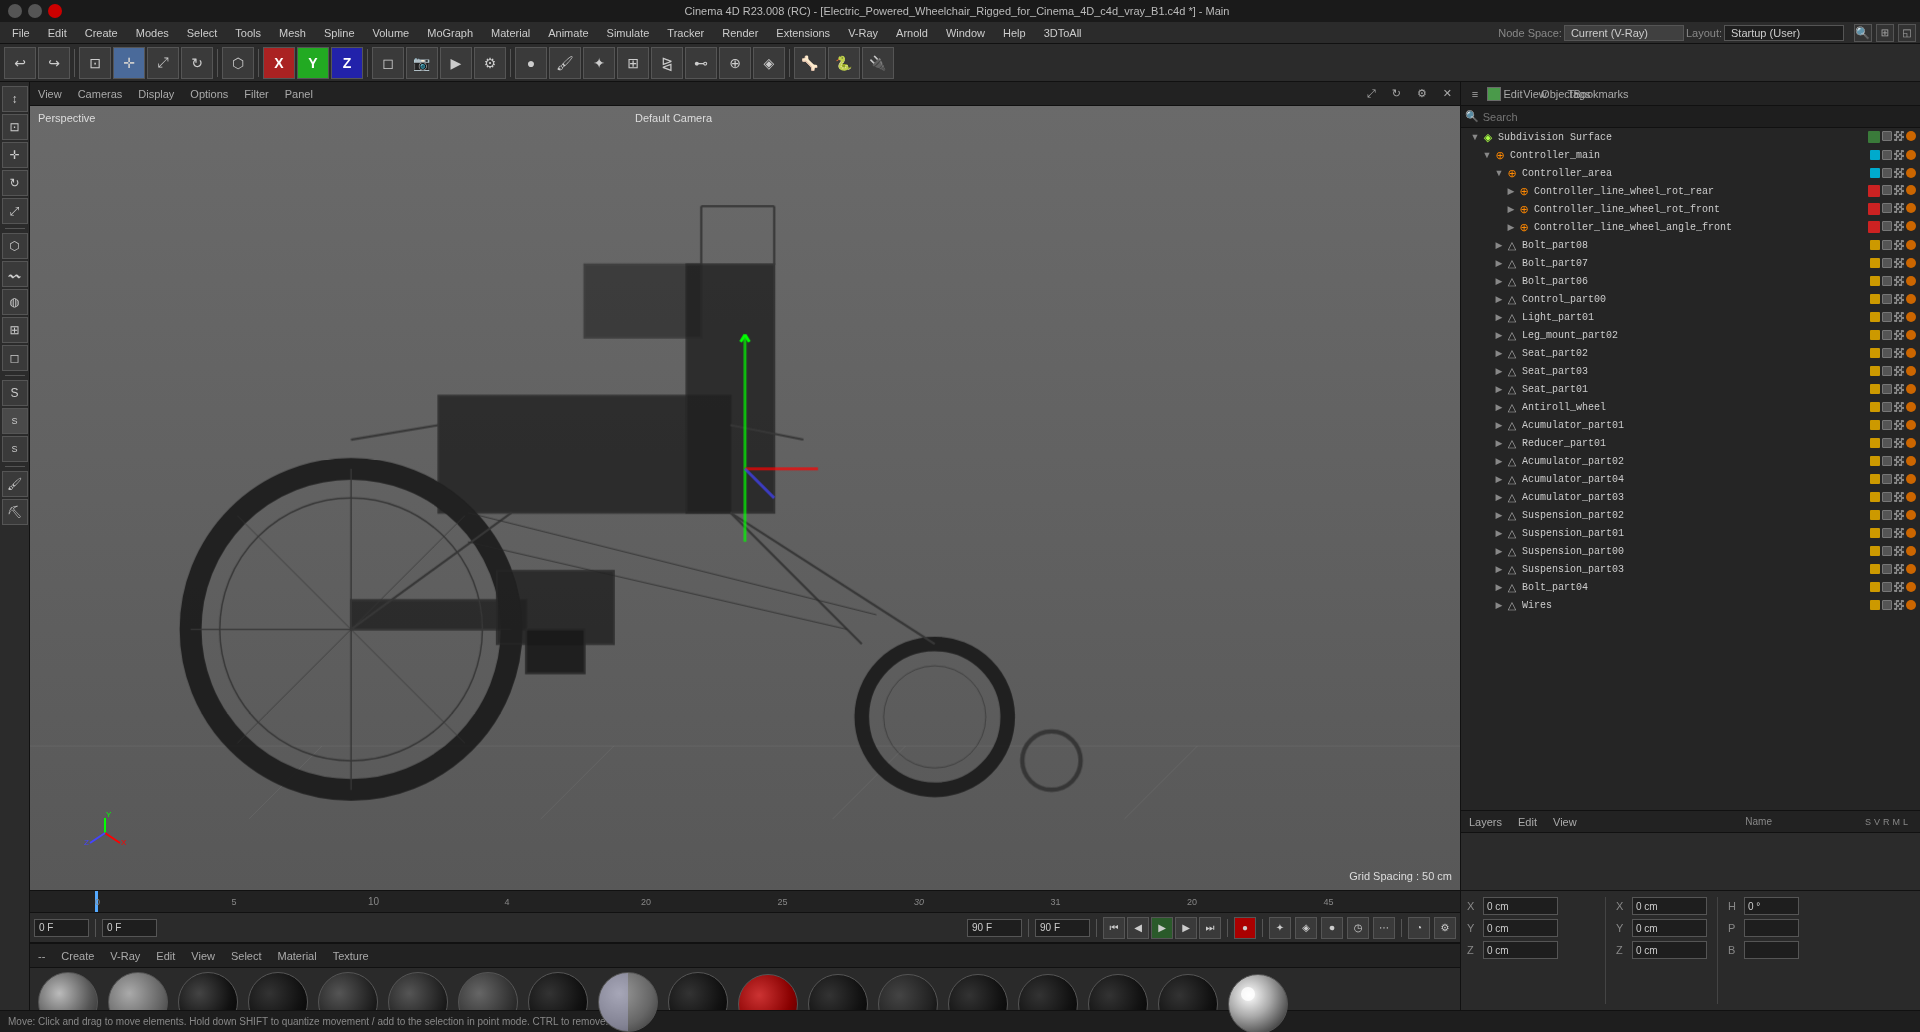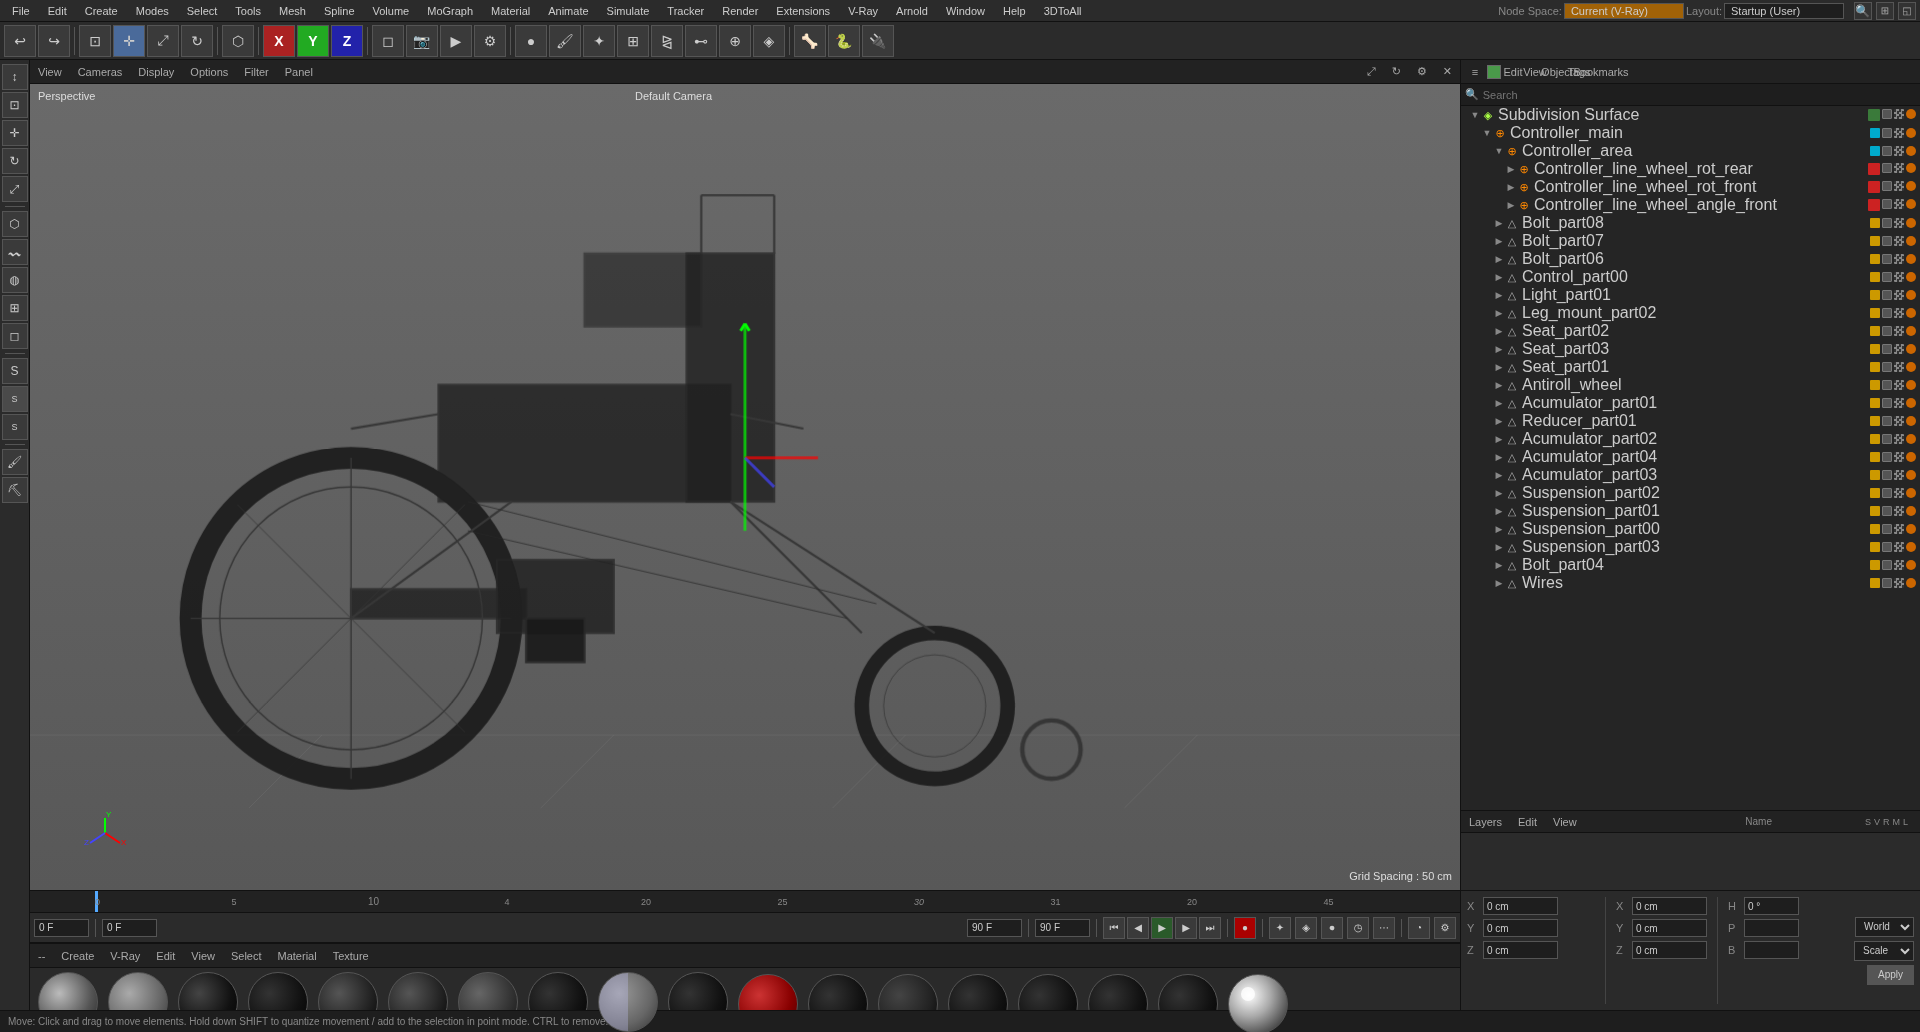--- a/index.html
+++ b/index.html
@@ -11,21 +11,21 @@
     #title-bar .win-buttons { display: flex; gap: 6px; }
     #title-bar .win-btn { width: 14px; height: 14px; border-radius: 50%; cursor: pointer; }
     .btn-min { background: #555; }
     .btn-max { background: #555; }
     .btn-close { background: #c00; }
 
     
     #menu-bar { width: 100%; height: 22px; background: #2b2b2b; display: flex; align-items: center; padding: 0 4px; gap: 2px; border-bottom: 1px solid #111; }
     .menu-item { padding: 2px 8px; cursor: pointer; color: #ccc; font-size: 11px; }
     .ns-label { color: #888; }
-    .ns-value { background: #a16207; border: 1px solid #555; padding: 1px 6px; color: #ccc; min-width: 120px; }
+    .ns-value { background: #404040; border: 1px solid #555; padding: 1px 6px; color: #ccc; min-width: 120px; }
     .ns-value-layout { background: #1e1e1e; border: 1px solid #555; padding: 1px 6px; color: #ccc; min-width: 120px; }
 
     
     #toolbar { width: 100%; height: 38px; background: #2b2b2b; display: flex; align-items: center; padding: 2px 4px; gap: 2px; border-bottom: 1px solid #111; }
     .tb-btn { width: 32px; height: 32px; background: #3a3a3a; border: 1px solid #555; cursor: pointer; display: flex; align-items: center; justify-content: center; color: #ccc; font-size: 14px; }
     .tb-sep { width: 1px; height: 28px; background: #555; margin: 0 2px; }
     .tb-btn-colored { width: 32px; height: 32px; border: 1px solid #555; cursor: pointer; display: flex; align-items: center; justify-content: center; font-size: 14px; font-weight: bold; }
     .tb-x { background: #aa2222; color: #fff; }
     .tb-y { background: #22aa22; color: #fff; }
     .tb-z { background: #2222aa; color: #fff; }
@@ -63,21 +63,21 @@
     .mat-sphere { width: 60px; height: 60px; border-radius: 50%; border: 1px solid #555; }
     #obj-toolbar { height: 24px; background: #222; display: flex; align-items: center; padding: 0 4px; gap: 2px; border-bottom: 1px solid #111; }
     .obj-tb-icon { width: 20px; height: 20px; cursor: pointer; display: flex; align-items: center; justify-content: center; color: #aaa; font-size: 11px; }
     #obj-search { height: 22px; background: #1e1e1e; border-bottom: 1px solid #111; padding: 0 4px; display: flex; align-items: center; }
     #obj-search input { background: transparent; border: none; color: #aaa; font-size: 11px; width: 100%; outline: none; }
     #obj-tree { flex: 1; overflow-y: auto; background: #252525; }
     .tree-item { height: 18px; display: flex; align-items: center; padding-left: 4px; cursor: pointer; position: relative; }
     .tree-indent { display: inline-block; }
     .tree-expand { width: 12px; height: 12px; display: inline-flex; align-items: center; justify-content: center; cursor: pointer; font-size: 9px; color: #888; }
     .tree-icon { width: 14px; height: 14px; margin-right: 3px; display: inline-flex; align-items: center; justify-content: center; }
-    .tree-name { font-size: 16px; color: #ccc; flex: 1; }
+    .tree-name { font-size: 10px; color: #ccc; flex: 1; font-family: Liberation Mono, monospace; }
     .tree-dots { margin-left: auto; display: flex; gap: 2px; padding-right: 4px; }
     .tree-dot { width: 10px; height: 10px; border-radius: 1px; }
     .dot-yellow { background: #cc9900; }
     .dot-gray { background: #555; border: 1px solid #777; }
     .dot-checker { background: repeating-conic-gradient(#888 0% 25%, #333 0% 50%) 0 0 / 5px 5px; }
     .dot-orange { background: #cc6600; border-radius: 50%; }
     .dot-cyan { background: #00aacc; }
 
     
     #layers-panel { height: 80px; background: #2b2b2b; border-top: 1px solid #111; }
@@ -110,20 +110,29 @@
 
     
     #coord-transform { height: 120px; background: #2a2a2a; border-top: 1px solid #111; display: flex; flex-direction: column; }
     .ct-inp { width: 75px; height: 18px; background: #1e1e1e; border: 1px solid #555; color: #ccc; font-size: 10px; padding: 0 3px; }
   </style>
 </head>
 <body>
 
 <div class="full-layout" style="height:1032px;">
 
+  <div id="title-bar">
+    <div class="win-buttons">
+      <div class="win-btn btn-min"></div>
+      <div class="win-btn btn-max"></div>
+      <div class="win-btn btn-close"></div>
+    </div>
+    <div class="title">Cinema 4D R23.008 (RC) - [Electric_Powered_Wheelchair_Rigged_for_Cinema_4D_c4d_vray_B1.c4d *] - Main</div>
+    <div style="width:60px;"></div>
+  </div>
 
   <div id="menu-bar">
     <div class="menu-item">File</div>
     <div class="menu-item">Edit</div>
     <div class="menu-item">Create</div>
     <div class="menu-item">Modes</div>
     <div class="menu-item">Select</div>
     <div class="menu-item">Tools</div>
     <div class="menu-item">Mesh</div>
     <div class="menu-item">Spline</div>
@@ -881,32 +890,20 @@
               <span style="width:12px;color:#888;font-size:11px;">P</span>
               <input class="ct-inp" value="" style="width: 55px;">
             </div>
             <div style="display:flex;align-items:center;gap:4px;">
               <span style="width:12px;color:#888;font-size:11px;">B</span>
               <input class="ct-inp" value="" style="width: 55px;">
             </div>
           </div>
           <div style="flex:1;"></div>
 
-          <div style="padding:6px;display:flex;flex-direction:column;gap:4px;align-items:flex-end;justify-content:center;">
-            <select class="tf-select">
-              <option>World</option>
-              <option>Object</option>
-            </select>
-            <select class="tf-select">
-              <option>Scale</option>
-              <option>Move</option>
-              <option>Rotate</option>
-            </select>
-            <button class="tf-btn apply">Apply</button>
-          </div>
         </div>
       </div>
 
     </div>
   </div>
 
   <div id="status-bar">
     <span>Move: Click and drag to move elements. Hold down SHIFT to quantize movement / add to the selection in point mode. CTRL to remove.</span>
   </div>
 

